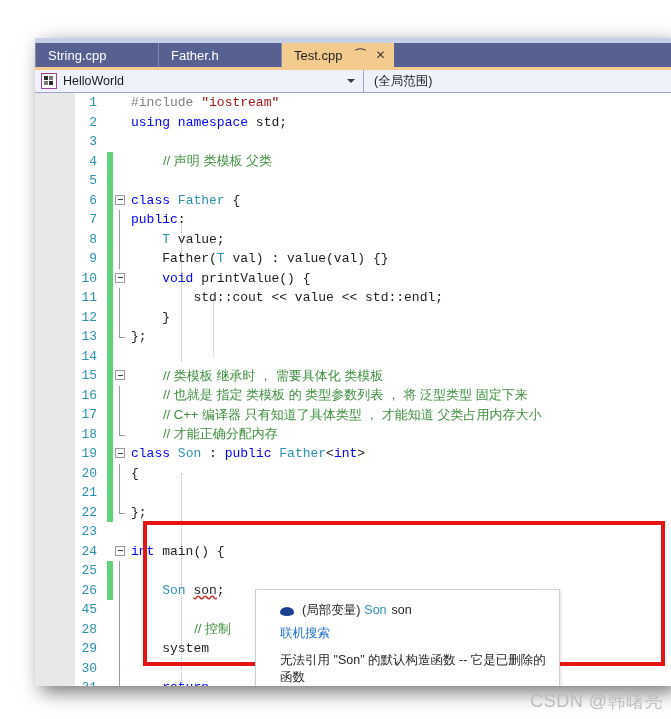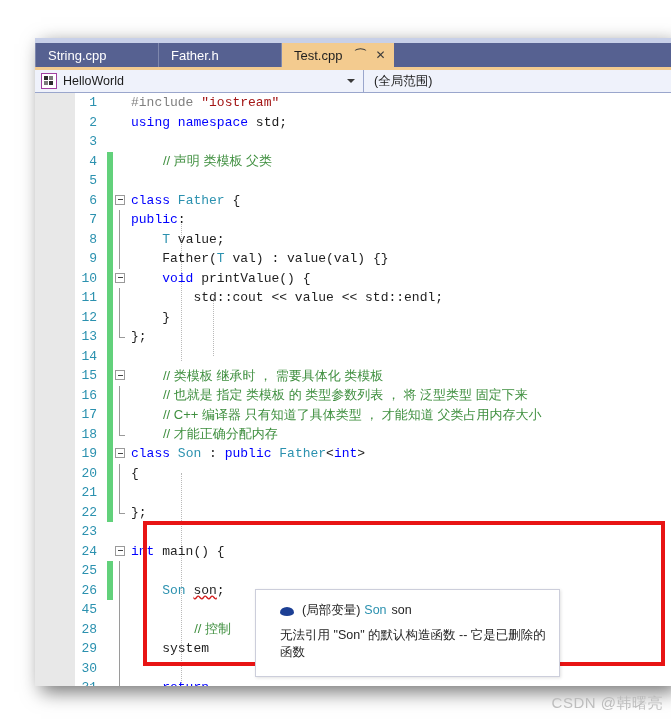--- a/index.html
+++ b/index.html
@@ -343,21 +343,21 @@
     margin: 8px 0 4px 0;
     line-height: 1.4;
   }
 
   
   .watermark {
     position: absolute;
     right: 8px;
     bottom: 6px;
     color: #bdbdbd;
-    font-size: 15px;
+    font-size: 18px;
     font-family: "Liberation Sans", sans-serif;
     letter-spacing: 0.5px;
     z-index: 60;
   }
 </style>
 </head>
 <body>
 
 <div id="root">
 
@@ -434,20 +434,21 @@
         </div>
     </div>
 
     <div class="tooltip">
       <div class="tt-row">
         <span class="tt-icon"></span>
         <span>
           <span class="tt-kind">(局部变量)</span><span class="tt-type">Son</span><span class="tt-name">son</span>
         </span>
       </div>
+      <a class="tt-link">联机搜索</a>
       <div class="tt-msg">无法引用 "Son" 的默认构造函数 -- 它是已删除的函数</div>
 
     </div>
 
   </div>
 
   <div class="red-box"></div>
 
   <div class="watermark">CSDN @韩曙亮</div>
 

